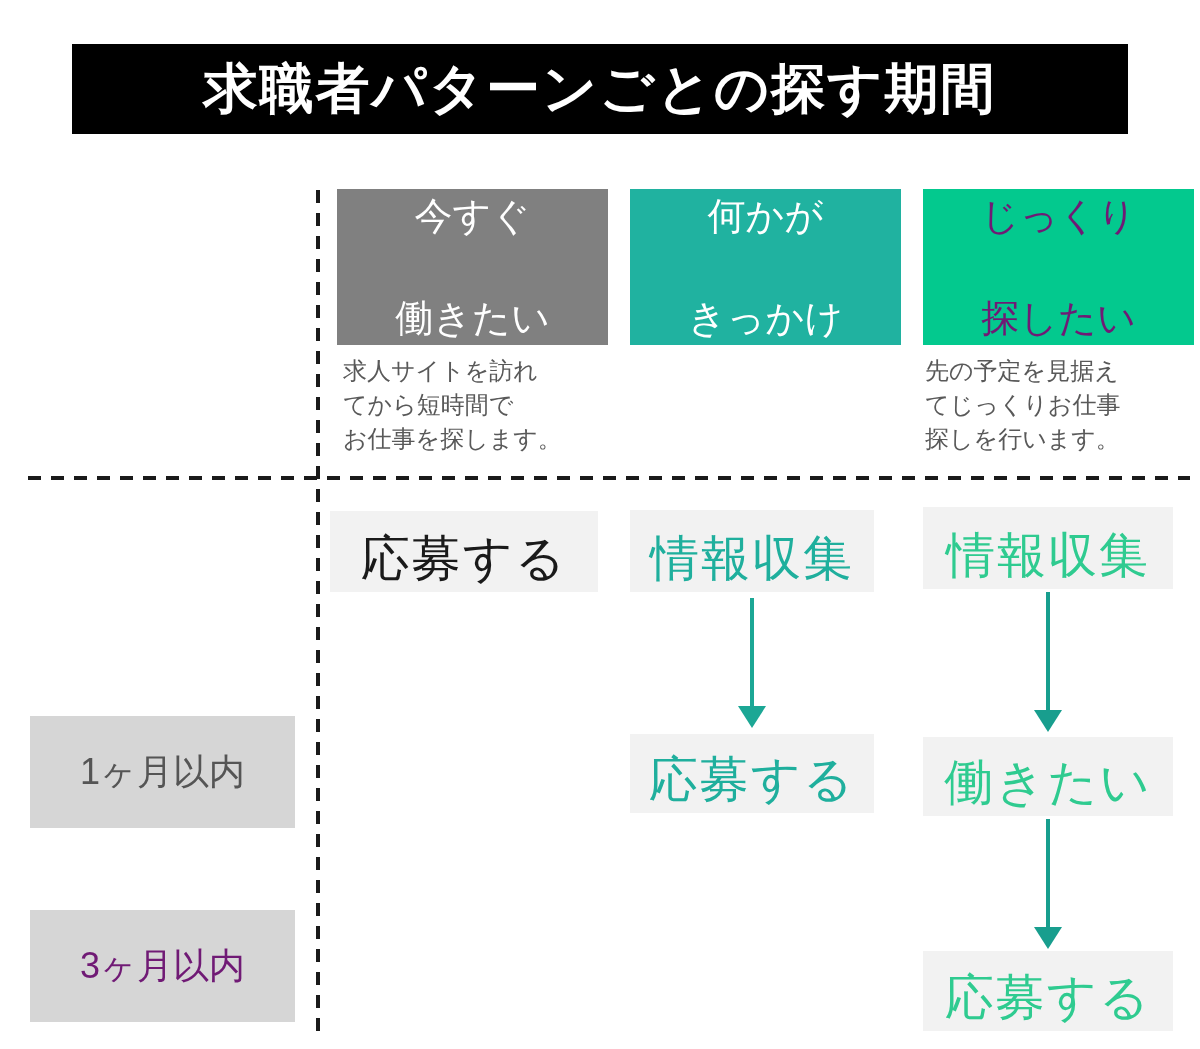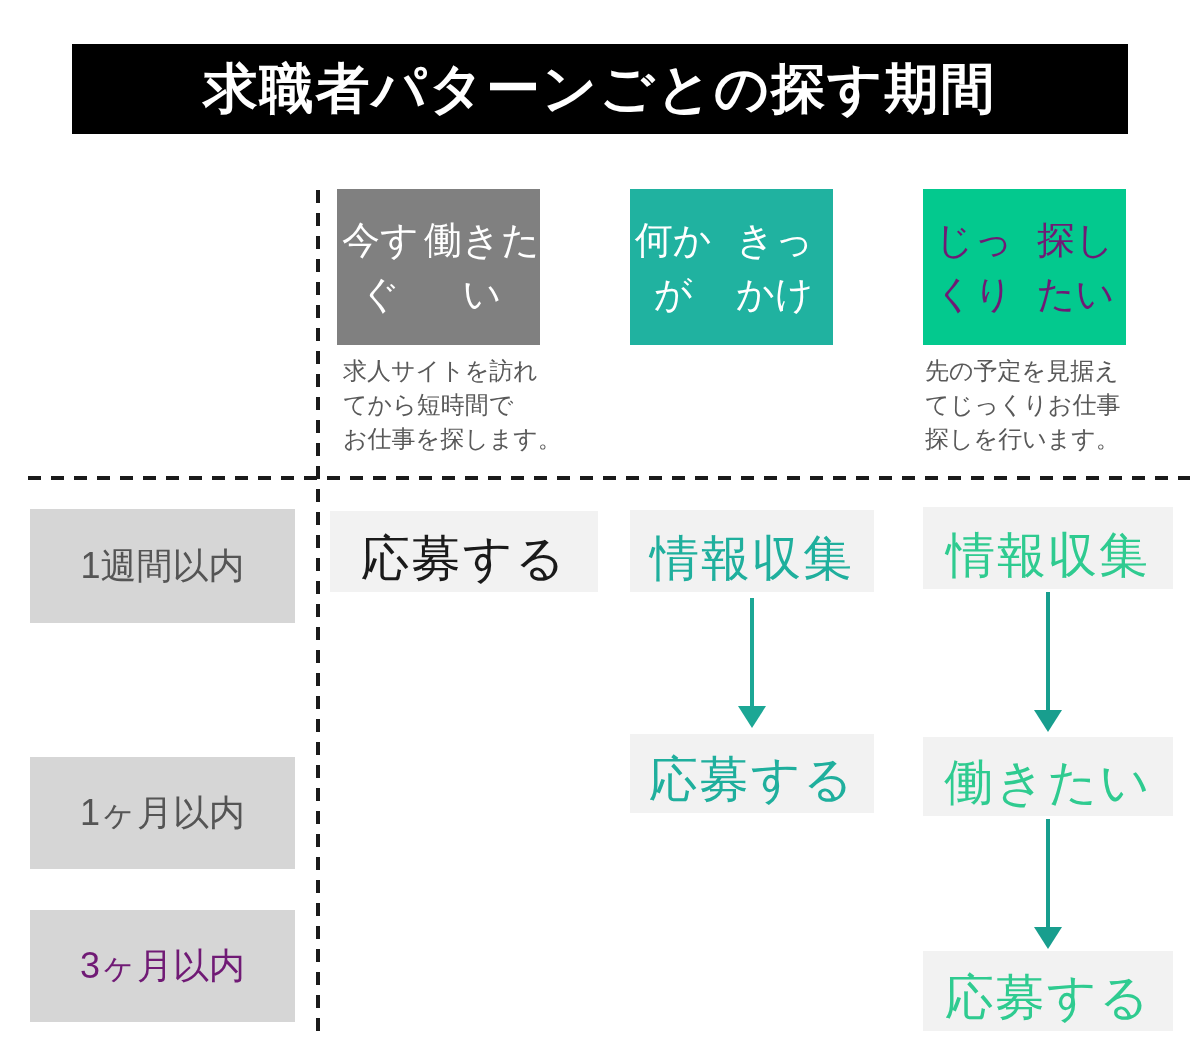--- a/index.html
+++ b/index.html
@@ -30,22 +30,22 @@
   }
   .dash-h {
     position: absolute;
     left: 28px; top: 476px;
     width: 1162px; height: 4px;
     background: repeating-linear-gradient(90deg, #1a1a1a 0 13px, transparent 13px 23px);
   }
 
   .col-header {
     position: absolute;
-    top: 189px; width: 203px; height: 156px;
-    display: flex; align-items: center; justify-content: space-between;
+    top: 189px; width: 271px; height: 156px;
+    display: flex; flex-direction: column; align-items: center; justify-content: space-between;
     font-size: 38px; font-weight: 500; line-height: 54px;
   }
   .col-header.c1 { left: 337px; }
   .col-header.c2 { left: 630px; }
   .col-header.c3 { left: 923px; }
   .col-header span { display: block; text-align: center; }
 
   .col-desc {
     position: absolute;
     top: 356px; width: 262px;
@@ -55,21 +55,21 @@
   .col-desc.c3 { left: 925px; }
   .col-desc span { display: block; font-family: Liberation Mono, monospace; }
 
   .row-label {
     position: absolute;
     left: 30px; width: 265px;
     display: flex; align-items: center; justify-content: center;
     font-size: 36px; font-weight: 400;
   }
   .row-label.r1 { top: 509px; height: 114px; }
-  .row-label.r2 { top: 716px; height: 112px; margin-top: 41px; }
+  .row-label.r2 { top: 716px; height: 112px; }
   .row-label.r3 { top: 910px; height: 112px; }
 
   .step-cell {
     position: absolute;
     display: flex; align-items: flex-end; justify-content: center;
     font-size: 49px; font-weight: 400; letter-spacing: 2px;
   }
   .cell-c1r1 { left: 330px; top: 511px; width: 268px; height: 81px; }
   .cell-c2r1 { left: 630px; top: 510px; width: 244px; height: 82px; }
   .cell-c2r2 { left: 630px; top: 734px; width: 244px; height: 79px; }
@@ -121,23 +121,20 @@
     <span>求人サイトを訪れ</span>
     <span>てから短時間で</span>
     <span>お仕事を探します。</span>
   </div>
   <div class="col-desc c3" style="color: rgb(89, 89, 89);">
     <span>先の予定を見据え</span>
     <span>てじっくりお仕事</span>
     <span>探しを行います。</span>
   </div>
 
-  <div class="row-label r1" style="background: rgb(214, 214, 214); color: rgb(85, 85, 85);">
-    <span>1週間以内</span>
-  </div>
   <div class="row-label r2" style="background: rgb(214, 214, 214); color: rgb(85, 85, 85);">
     <span>1ヶ月以内</span>
   </div>
   <div class="row-label r3" style="background: rgb(214, 214, 214); color: #701a75; justify-content: center;">
     <span>3ヶ月以内</span>
   </div>
 
   <div class="step-cell cell-c1r1" style="background: rgb(242, 242, 242); color: rgb(26, 26, 26);">
     <span>応募する</span>
   </div>

